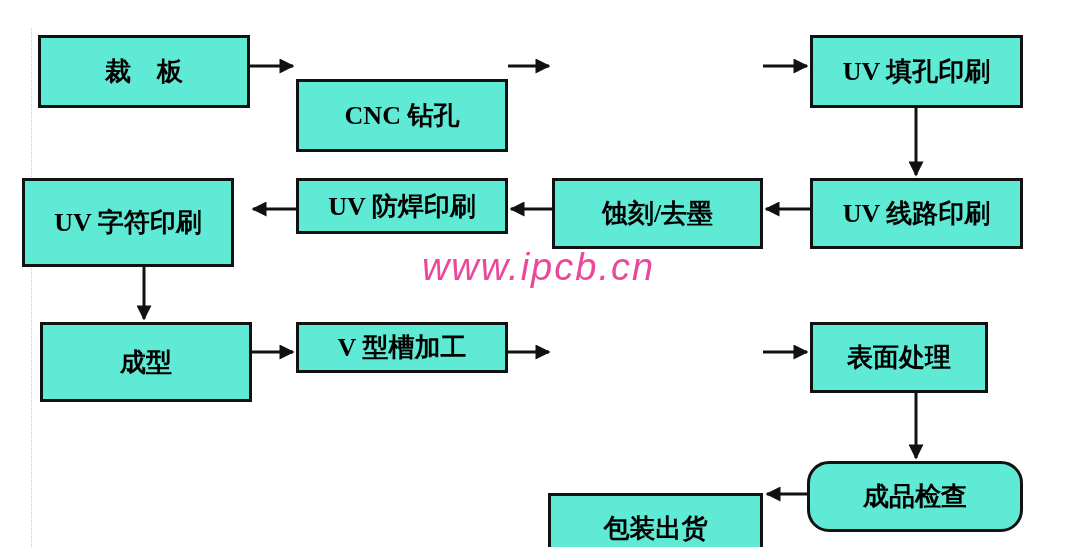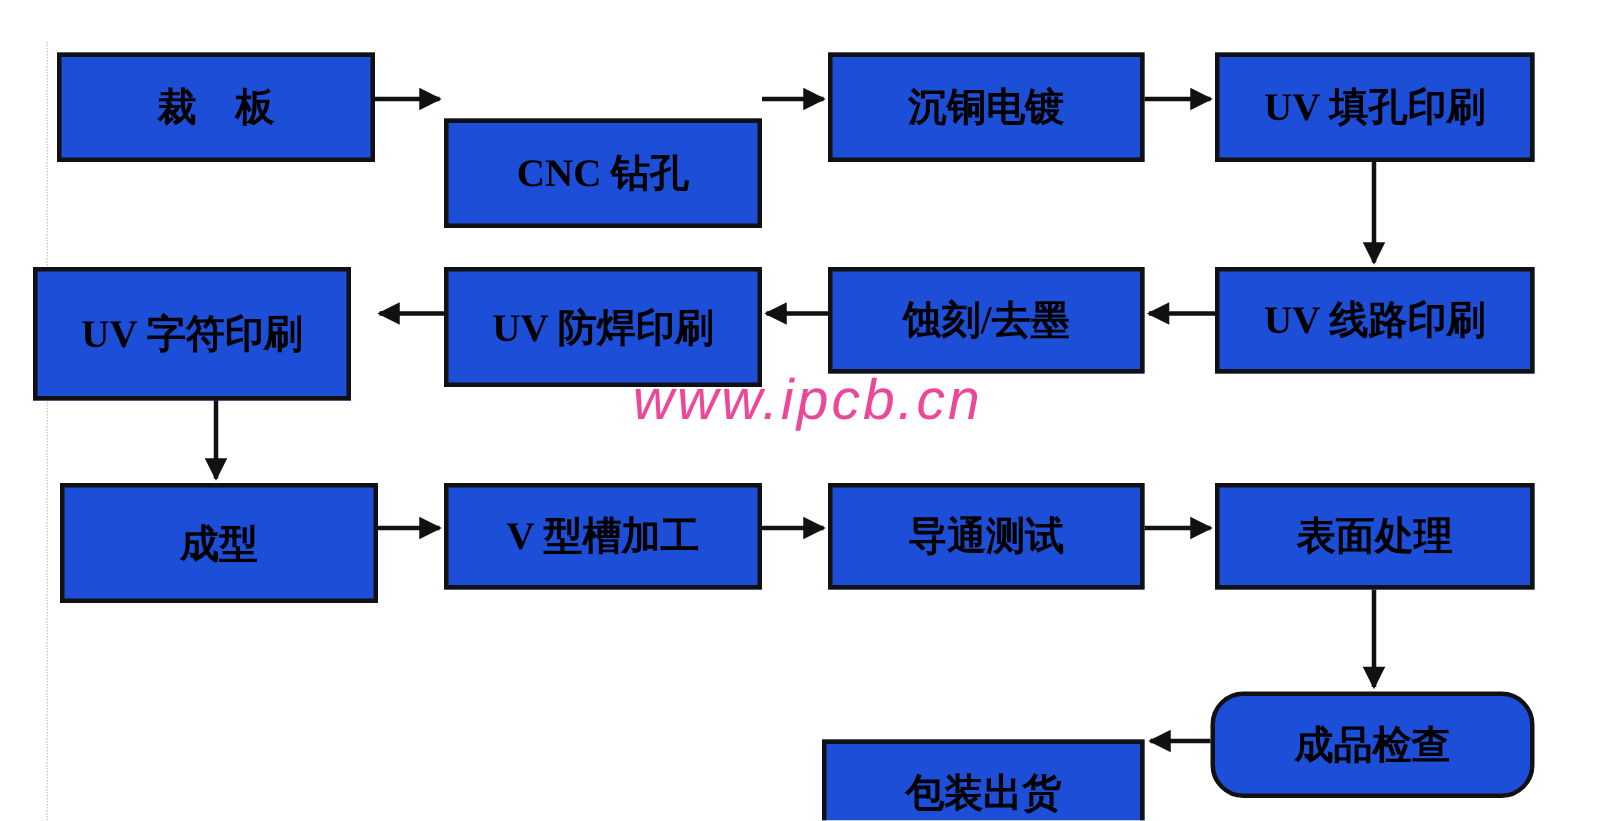--- a/index.html
+++ b/index.html
@@ -30,21 +30,21 @@
     font-size: 38px;
     letter-spacing: 2px;
     color: #ec4899;
     user-select: none;
     pointer-events: none;
   }
   .node {
     position: absolute;
     box-sizing: border-box;
     border: 3px solid #111111;
-    background: #1d4ed8;
+    background: #5eead4;
     display: flex;
     align-items: center;
     justify-content: center;
     font-weight: bold;
     font-size: 26px;
     color: #000000;
     white-space: nowrap;
     z-index: 2;
   }
   .connector-layer {
@@ -86,29 +86,27 @@
     <line x1="508" y1="352" x2="549" y2="352" stroke="#111111" stroke-width="3" marker-end="url(#ah)"></line>
     <line x1="763" y1="352" x2="807" y2="352" stroke="#111111" stroke-width="3" marker-end="url(#ah)"></line>
 
     <line x1="916" y1="393" x2="916" y2="458" stroke="#111111" stroke-width="3" marker-end="url(#ah)"></line>
 
     <line x1="807" y1="494" x2="767" y2="494" stroke="#111111" stroke-width="3" marker-end="url(#ah)"></line>
   </svg>
 
   <div class="node" style="left:38px;  top:35px;  width:212px; height:73px;">裁　板</div>
   <div class="node" style="left:296px; top:35px;  width:212px; height:73px;margin-top:44px;">CNC 钻孔</div>
-  <div class="node" style="left:552px; top:35px;  width:211px; height:73px;">沉铜电镀</div>
   <div class="node" style="left:810px; top:35px;  width:213px; height:73px;">UV 填孔印刷</div>
 
   <div class="node" style="left:22px;  top:178px; width:212px; height:89px;">UV 字符印刷</div>
-  <div class="node" style="left:296px; top:178px; width:212px; height:80px;">UV 防焊印刷</div>
+  <div class="node" style="left:296px; top:178px; width:212px; height:56px;">UV 防焊印刷</div>
   <div class="node" style="left:810px; top:178px; width:213px; height:71px;">UV 线路印刷</div>
   <div class="node" style="left:552px; top:178px; width:211px; height:71px;">蚀刻/去墨</div>
 
   <div class="node" style="left:40px;  top:322px; width:212px; height:80px;text-align:center;">成型</div>
-  <div class="node" style="left:296px; top:322px; width:212px; height:71px;">V 型槽加工</div>
-  <div class="node" style="left:552px; top:322px; width:211px; height:71px;">导通测试</div>
-  <div class="node" style="left:810px; top:322px; width:213px; height:71px;">表面处理</div>
+  <div class="node" style="left:296px; top:322px; width:212px; height:51px;">V 型槽加工</div>
+  <div class="node" style="left:810px; top:322px; width:178px; height:71px;">表面处理</div>
 
   <div class="node" style="left:548px; top:461px; width:215px; height:71px;margin-top:32px;">包装出货</div>
   <div class="node" style="left:807px; top:461px; width:216px; height:71px;border-radius:22px;">成品检查</div>
 
 </div>
 
 </body></html>

